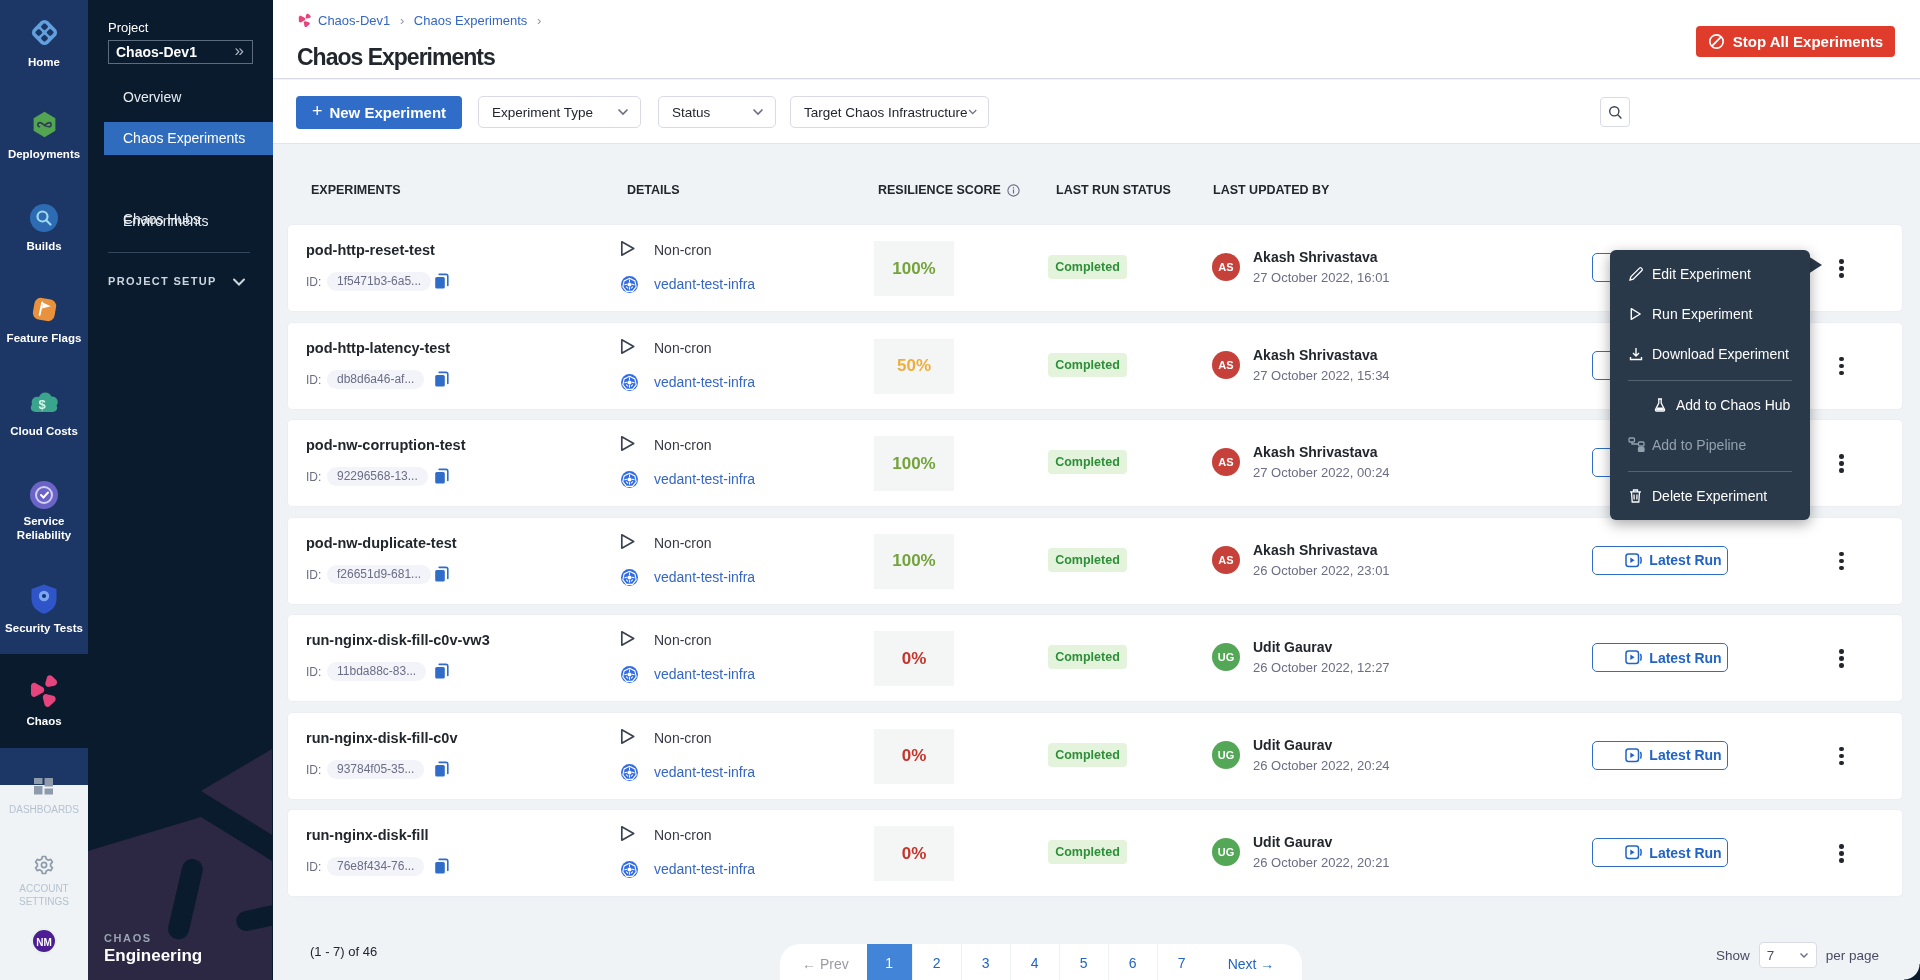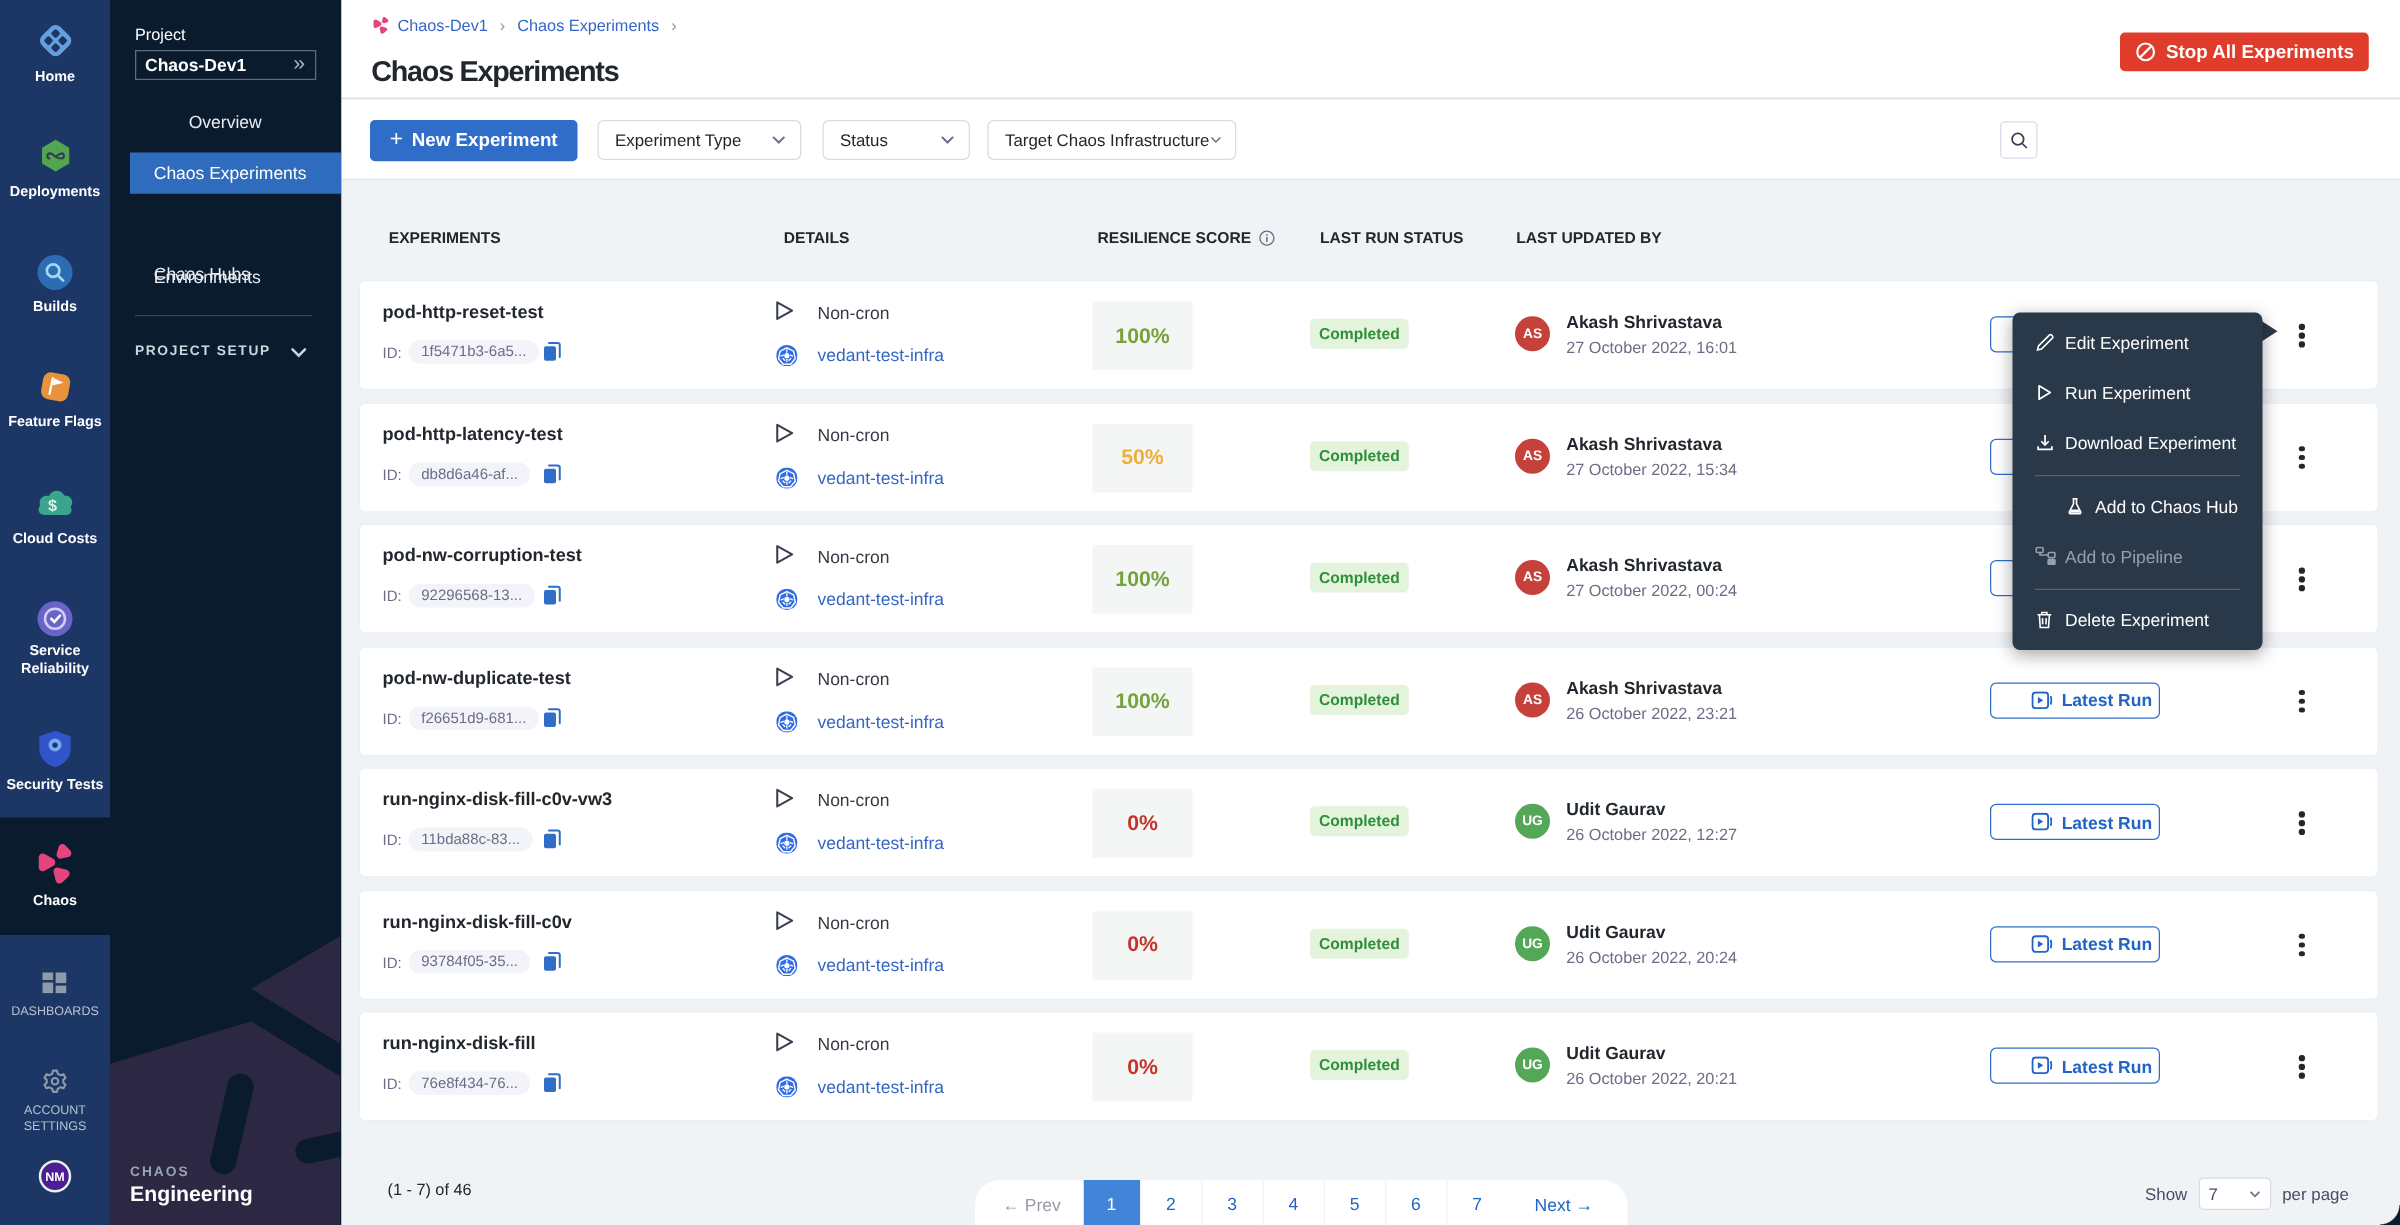--- a/index.html
+++ b/index.html
@@ -1,21 +1,21 @@
 <!DOCTYPE html>
 <html><head>
 <meta charset="utf-8">
 <style>
 * { margin:0; padding:0; box-sizing:border-box; }
 html,body { width:1920px; height:980px; overflow:hidden; font-family:"Liberation Sans",sans-serif; }
 body { position:relative; background:#eff3f6; }
 .abs { position:absolute; }
 
 
-#nav1 { position:absolute; left:0; top:0; width:88px; height:980px; background:#1c3765; z-index:30; }
+#nav1 { position:absolute; left:0; top:0; width:88px; height:785px; background:#1c3765; z-index:30; }
 .mod { position:absolute; left:0; width:88px; text-align:center; }
 .mod .lbl { color:#fff; font-size:11.5px; font-weight:bold; line-height:14px; }
 .mod .lbl2 { color:#b6c2cf; font-size:10px; line-height:13px; }
 
 
 #nav2 { position:absolute; left:88px; top:0; width:185px; height:980px; background:#0b1b2e; z-index:20; overflow:hidden; }
 #nav2 .projlbl { position:absolute; left:20px; top:20px; color:#ffffff; font-size:13px; }
 #projbox { position:absolute; left:20px; top:40px; width:145px; height:24px; border:1px solid #5c6c7c; display:flex; align-items:center; }
 #projbox .pname { color:#fff; font-size:14px; font-weight:bold; margin-left:7px; flex:1; }
 .nitem { position:absolute; left:35px; color:#e8edf2; font-size:14px; }
@@ -184,21 +184,21 @@
       <g fill="#0b1b2e">
         <rect x="87" y="118" width="21" height="82" rx="10.5" transform="rotate(13 97 159)"></rect>
         <rect x="148" y="168" width="48" height="20" rx="10" transform="rotate(-12 172 178)"></rect>
       </g>
     </svg>
   <div class="projlbl">Project</div>
   <div id="projbox">
       <span class="pname">Chaos-Dev1</span>
       <span style="color:#aab6c2;font-size:17px;margin-right:8px;margin-top:-2px;">»</span>
     </div>
-  <div class="nitem" style="top:89px;margin-left:28px;">Overview</div>
+  <div class="nitem" style="top:89px;">Overview</div>
   <div id="nsel">
       <span>Chaos Experiments</span>
     </div>
   <div class="nitem" style="top:172px;margin-top:39px;">Chaos Hubs</div>
   <div class="nitem" style="top:213px;">Environments</div>
   <div id="ndiv"></div>
   <div id="psetup">PROJECT SETUP</div>
   <svg class="abs" style="left:144px;top:277px;" width="14" height="10" viewBox="0 0 14 10">
       <path d="M2 2.5 L7 7.5 L12 2.5" stroke="#cdd6de" stroke-width="2" fill="none" stroke-linecap="round"></path>
     </svg>
@@ -411,21 +411,21 @@
               <rect x="10.7" y="8" width="3" height="1" rx="0.5" transform="rotate(20 12.2 8.5)"></rect>
               <rect x="4.6" y="11" width="3" height="1" rx="0.5" transform="rotate(45 6.1 11.5)"></rect>
               <rect x="9.4" y="11" width="3" height="1" rx="0.5" transform="rotate(-45 10.9 11.5)"></rect>
             </g>
           </svg></div>
         <div class="infra">vedant-test-infra</div>
   <div class="score s100">100%</div>
   <div class="comp">Completed</div>
   <div class="av avr">AS</div>
   <div class="uname">Akash Shrivastava</div>
-        <div class="udate">26 October 2022, 23:21</div>
+        <div class="udate">26 October 2022, 23:01</div>
   <div class="lrun"><svg width="17" height="15" viewBox="0 0 17 15">
             <rect x="1" y="1" width="12.5" height="12.5" rx="2.5" stroke="#2264c4" stroke-width="1.5" fill="none"></rect>
             <path d="M5.3 4.6 L9.6 7.25 L5.3 9.9 Z" fill="#2264c4"></path>
             <path d="M15.7 4.5 Q16.6 7.25 15.7 10" stroke="#2264c4" stroke-width="1.5" fill="none" stroke-linecap="round"></path>
           </svg>Latest Run</div>
   <div class="dots">
           <i></i>
           <i></i>
           <i></i>
         </div>

